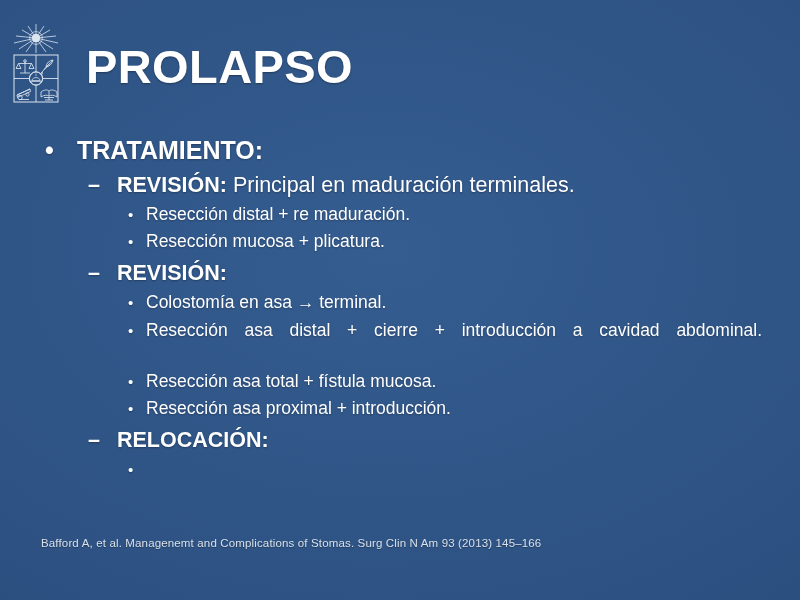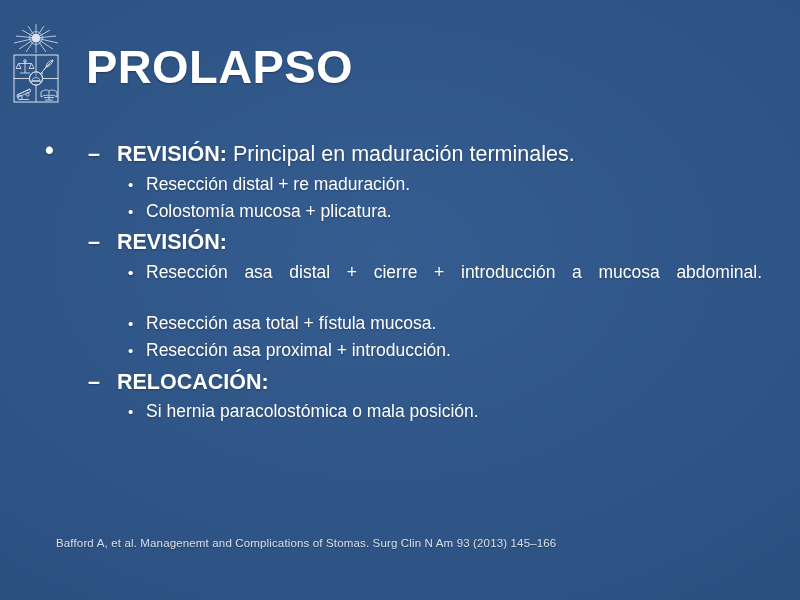--- a/index.html
+++ b/index.html
@@ -115,21 +115,21 @@
   }
   .lvl3.justify .text::after {
     content: "";
     display: inline-block;
     width: 100%;
   }
 
   
   .footer {
     position: absolute;
-    left: 56px;
+    left: 41px;
     top: 537px;
     font-size: 11.5px;
     font-weight: normal;
     color: #d8e0ea;
     letter-spacing: 0.15px;
     white-space: nowrap;
     text-shadow: 0 1px 1px rgba(0,0,0,0.3);
   }
 </style>
 </head>
@@ -205,64 +205,65 @@
       </g>
     </svg>
   </div>
 
   <div class="title">PROLAPSO</div>
 
   <div class="body">
 
     <div class="lvl1">
       <span class="marker">•</span>
+      <span>TRATAMIENTO:</span>
     </div>
 
     <div class="lvl2">
       <span class="marker">–</span>
       <span class="lead">REVISIÓN:</span><span> Principal en maduración terminales.</span>
     </div>
 
     <div class="lvl3">
       <span class="marker">•</span>
       <span class="text">Resección distal + re maduración.</span>
     </div>
     <div class="lvl3">
       <span class="marker">•</span>
-      <span class="text">Colostomía mucosa + plicatura.</span>
+      <span class="text">Resección mucosa + plicatura.</span>
     </div>
 
     <div class="lvl2">
       <span class="marker">–</span>
       <span class="lead">REVISIÓN:</span><span></span>
     </div>
 
     <div class="lvl3">
       <span class="marker">•</span>
+      <span class="text">Colostomía en asa → terminal.</span>
     </div>
     <div class="lvl3 justify">
       <span class="marker">•</span>
-      <span class="text">Resección asa distal + cierre + introducción a mucosa abdominal.</span>
+      <span class="text">Resección asa distal + cierre + introducción a cavidad abdominal.</span>
     </div>
     <div class="lvl3">
       <span class="marker">•</span>
       <span class="text">Resección asa total + fístula mucosa.</span>
     </div>
     <div class="lvl3">
       <span class="marker">•</span>
       <span class="text">Resección asa proximal + introducción.</span>
     </div>
 
     <div class="lvl2">
       <span class="marker">–</span>
       <span class="lead">RELOCACIÓN:</span><span></span>
     </div>
 
     <div class="lvl3">
       <span class="marker">•</span>
-      <span class="text">Si hernia paracolostómica o mala posición.</span>
     </div>
 
   </div>
 
   <div class="footer">Bafford A, et al.  Managenemt and Complications of Stomas. Surg Clin N Am 93 (2013) 145–166</div>
 
 </div>
 
 </body></html>

